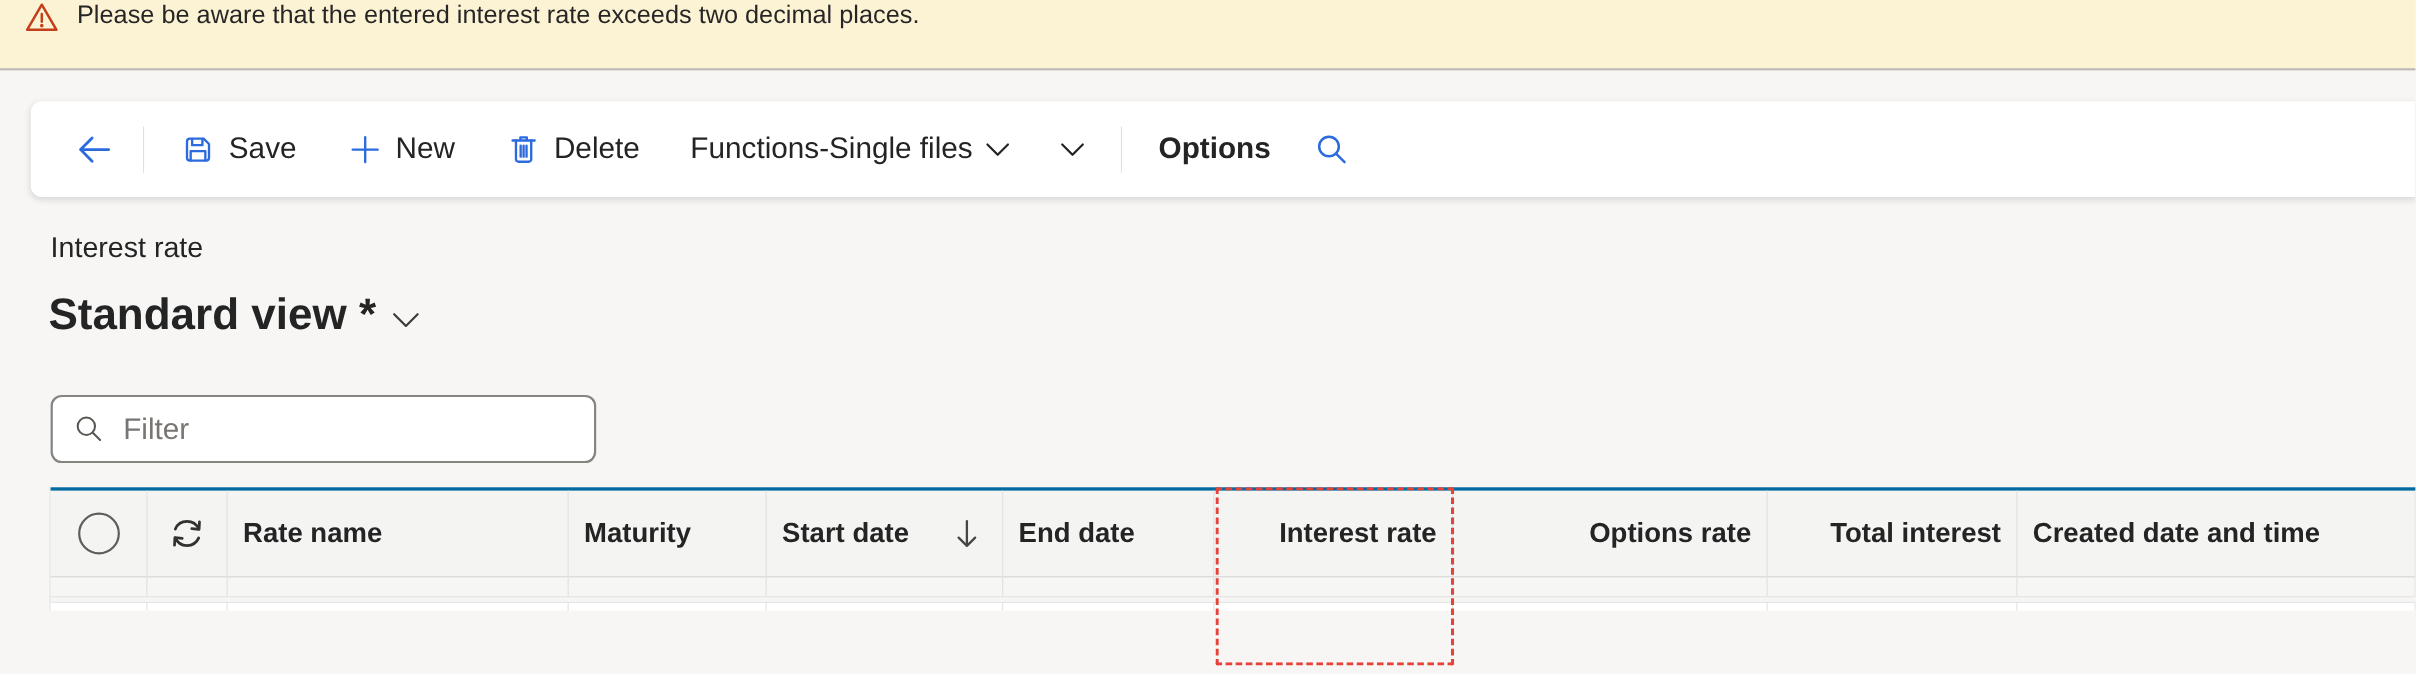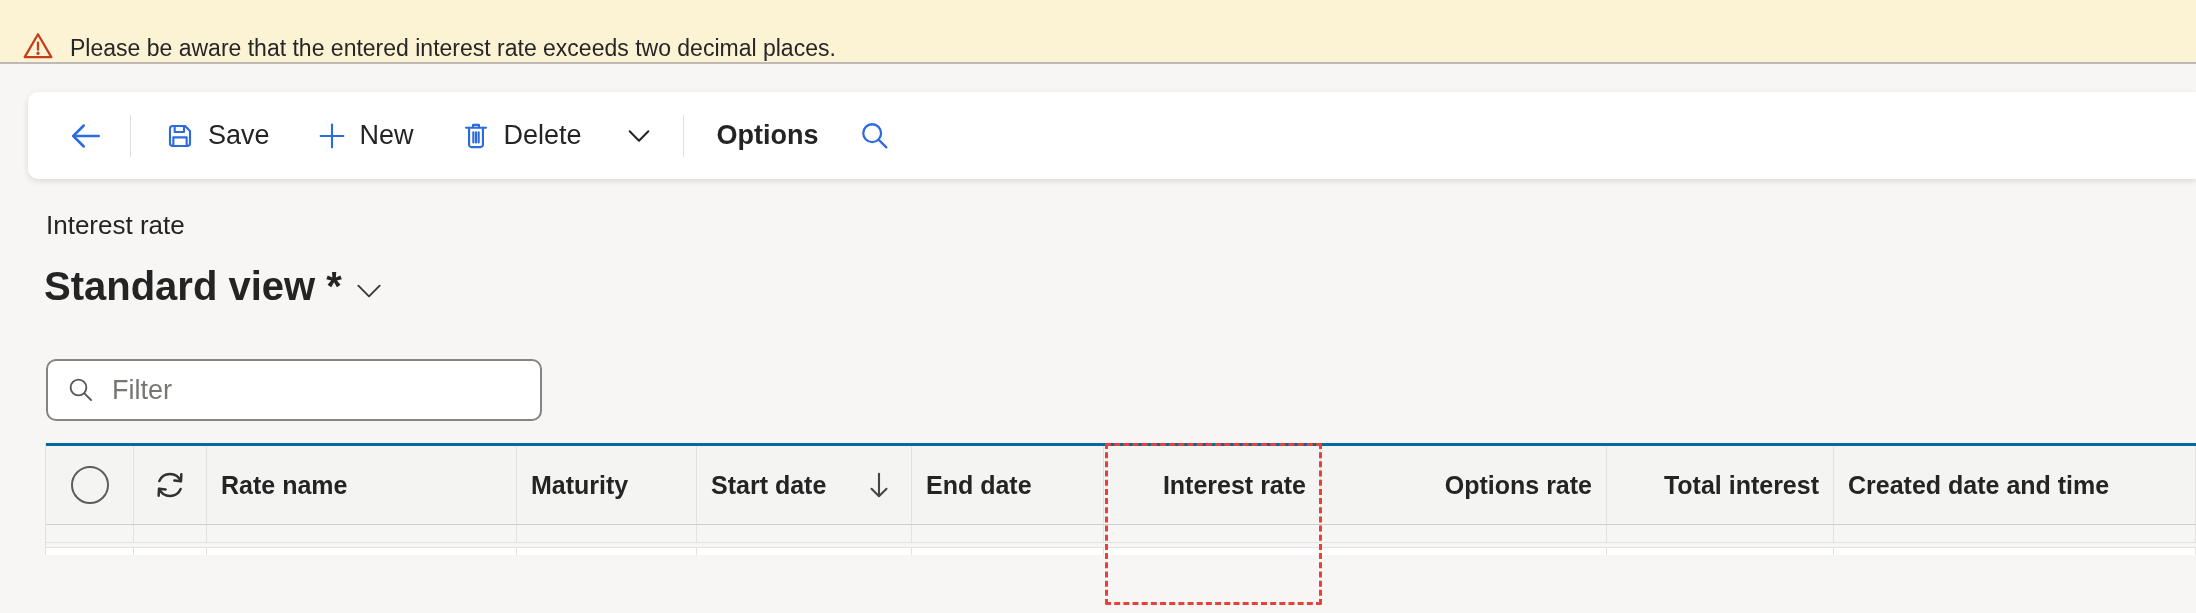--- a/index.html
+++ b/index.html
@@ -7,21 +7,21 @@
   body {
     width: 2196px; height: 613px; overflow: hidden;
     background: #f7f6f5;
     font-family: "Liberation Sans", "DejaVu Sans", sans-serif;
     color: #242424;
   }
   
   .banner {
     height: 64px; background: #fcf3d5;
     border-bottom: 2px solid #bdbab7;
-    display: flex; align-items: flex-end; gap: 16px; padding-left: 22px;
+    display: flex; align-items: flex-start; gap: 16px; padding-left: 22px;
     font-size: 23px; color: #262626;
   }
   .banner svg { flex: 0 0 auto; }
   
   .toolbar-wrap { padding-top: 28px; }
   .toolbar {
     margin-left: 28px; height: 87px; background: #ffffff;
     border-radius: 10px 0 0 10px;
     box-shadow: 0 2px 6px rgba(0,0,0,0.12);
     display: flex; align-items: center; padding-left: 24px;
@@ -119,20 +119,26 @@
     <div class="tb-btn">
       <svg width="32" height="32" viewBox="0 0 24 24" fill="none" stroke="#2b6bde" stroke-width="1.6" stroke-linecap="round" stroke-linejoin="round">
         <path d="M9.8 5.5 v-1.8 h4.4 v1.8"></path>
         <line x1="4.5" y1="5.8" x2="19.5" y2="5.8"></line>
         <path d="M6.8 5.8 v12.7 a1.8 1.8 0 0 0 1.8 1.8 h6.8 a1.8 1.8 0 0 0 1.8-1.8 V5.8"></path>
         <line x1="10" y1="9.3" x2="10" y2="16.8"></line>
           <line x1="12" y1="9.3" x2="12" y2="16.8"></line>
           <line x1="14" y1="9.3" x2="14" y2="16.8"></line>
       </svg>
       <span>Delete</span>
+    </div>
+    <div class="tb-btn">
+      <span>Functions-Single files</span>
+      <svg width="22" height="14" viewBox="0 0 14 9" fill="none" stroke="#242424" stroke-width="1.3" stroke-linecap="round" stroke-linejoin="round">
+        <polyline points="1,1.5 7,7.5 13,1.5"></polyline>
+      </svg>
     </div>
     <div class="tb-btn">
       <svg width="22" height="14" viewBox="0 0 14 9" fill="none" stroke="#242424" stroke-width="1.3" stroke-linecap="round" stroke-linejoin="round">
         <polyline points="1,1.5 7,7.5 13,1.5"></polyline>
       </svg>
     </div>
     <div class="tb-divider"></div>
     <div class="tb-btn tb-options">
       <span>Options</span>
     </div>

